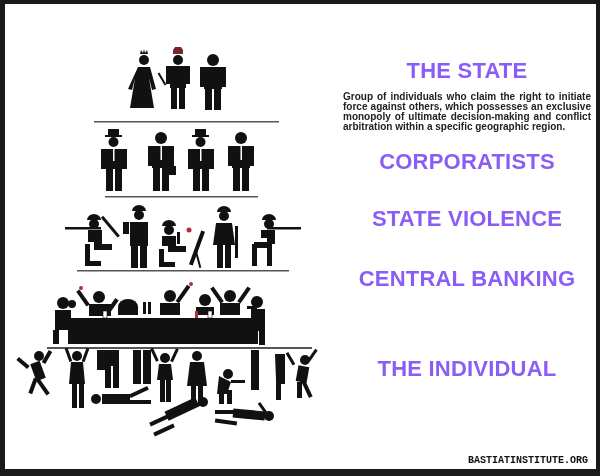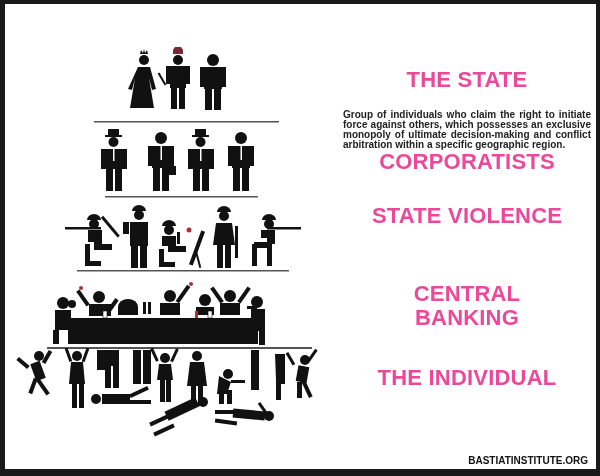--- a/index.html
+++ b/index.html
@@ -2,23 +2,23 @@
 <html><head>
 <meta charset="utf-8">
 <style>
   html,body{margin:0;padding:0;background:#1a1a1a;}
   body{width:600px;height:476px;overflow:hidden;position:relative;font-family:"Liberation Sans",sans-serif;}
   .frame{position:absolute;left:5px;top:4px;width:591px;height:465px;background:#fff;overflow:hidden;}
   .pyramid{position:absolute;left:0;top:0;width:330px;height:465px;}
   .pyramid svg{position:absolute;left:0;top:0;}
   .text-col{position:absolute;left:338px;top:46px;width:248px;}
   .sec{position:absolute;left:0;width:248px;}
-  .sec h2{margin:18px;font-size:22px;line-height:24px;font-weight:bold;color:#ec4899;text-align:center;letter-spacing:0.2px;}
+  .sec h2{margin:9px;font-size:22px;line-height:24px;font-weight:bold;color:#8b5cf6;text-align:center;letter-spacing:0.2px;}
   .sec p{margin:3px 0 0 0;font-size:10px;line-height:10px;color:#222;text-align:justify;font-weight:bold;}
-  .footer{position:absolute;right:8px;bottom:3px;font-size:10px;font-weight:bold;color:#111;}
+  .footer{position:absolute;right:8px;bottom:3px;font-size:10px;font-weight:bold;color:#111;font-family:Liberation Mono, monospace;}
 </style>
 </head>
 <body>
 
 <div class="frame">
 
   <div class="pyramid">
     <svg width="330" height="465" viewBox="0 0 330 465">
       <g fill="#111" stroke="none">
 
@@ -241,27 +241,27 @@
         </g>
       </g>
     </svg>
   </div>
 
   <div class="text-col">
     <div class="sec" style="top:0px">
       <h2>THE STATE</h2>
       <p>Group of individuals who claim the right to initiate force against others, which possesses an exclusive monopoly of ultimate decision-making and conflict arbitration within a specific geographic region.</p>
     </div>
-    <div class="sec" style="top:82px">
+    <div class="sec" style="top:91px">
       <h2>CORPORATISTS</h2>
     </div>
-    <div class="sec" style="top:136px">
+    <div class="sec" style="top:148px">
       <h2>STATE VIOLENCE</h2>
     </div>
-    <div class="sec" style="top:214px">
+    <div class="sec" style="top:208px">
       <h2>CENTRAL BANKING</h2>
     </div>
     <div class="sec" style="top:298px">
       <h2>THE INDIVIDUAL</h2>
     </div>
   </div>
 
   <div class="footer">BASTIATINSTITUTE.ORG</div>
 </div>
 

